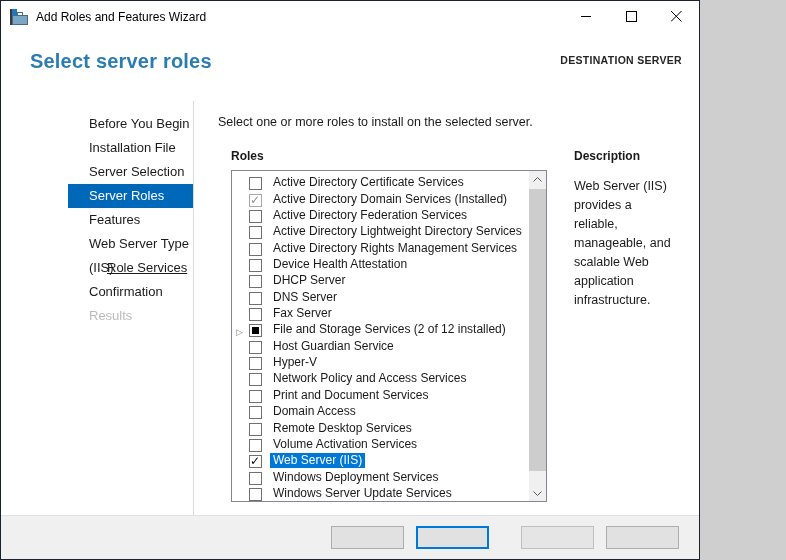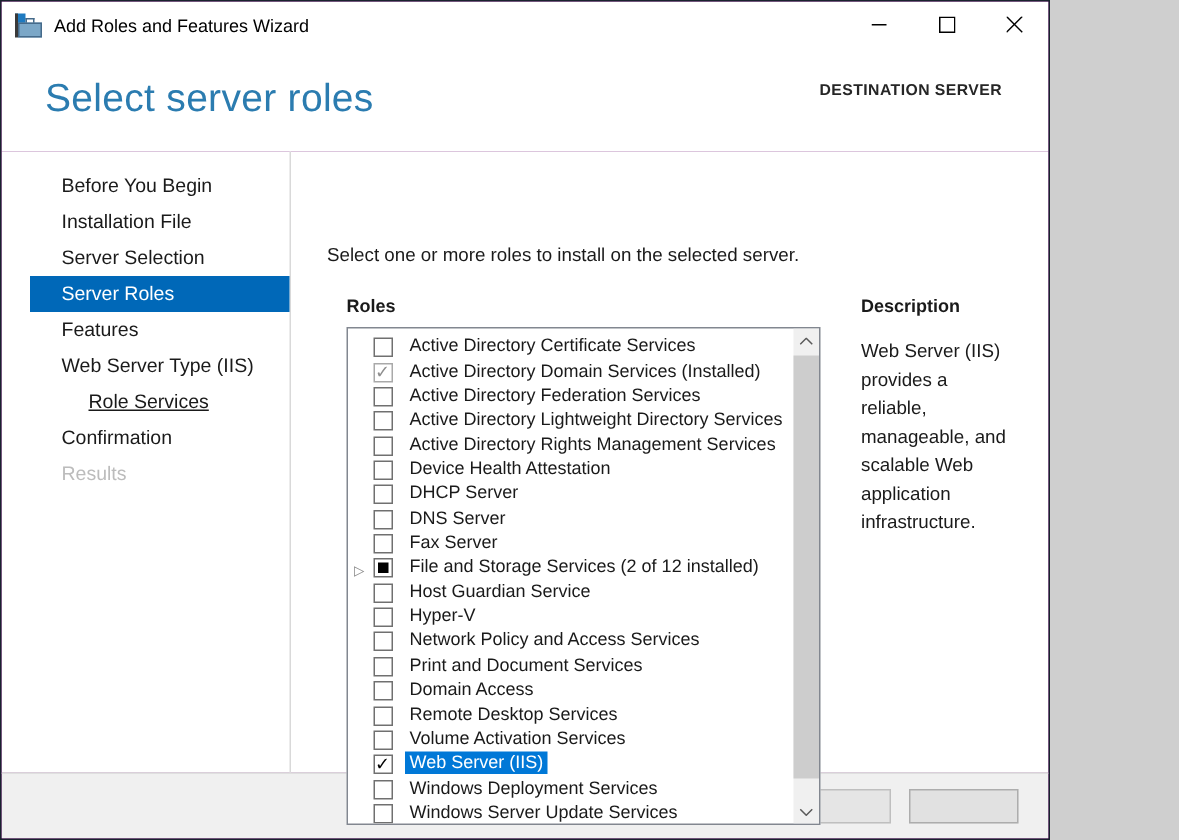--- a/index.html
+++ b/index.html
@@ -15,33 +15,33 @@
   
   .titlebar { height:31px; display:flex; align-items:center; background:#ffffff; flex:0 0 auto; }
   .titlebar .app-icon { width:18px; height:16px; margin:0 8px 0 9px; position:relative; }
   .titlebar .title-text { font-size:12px; color:#000; }
   .titlebar .spacer { flex:1; }
   .caption-btn { width:45px; height:31px; display:flex; align-items:center; justify-content:center; background:transparent; border:none; }
   .caption-btn svg { display:block; }
 
   
   .headerbar { height:69px; position:relative; background:#fff; flex:0 0 auto; }
-  .page-title { position:absolute; left:29px; top:18px; font-size:26px; font-weight:400; color:#2b7cb0; letter-spacing:0.2px; }
-  .dest-server { position:absolute; right:31px; top:22px; font-size:10.5px; font-weight:bold; color:#262626; letter-spacing:0.3px; }
+  .page-title { position:absolute; left:29px; top:18px; font-size:20px; font-weight:700; color:#2b7cb0; letter-spacing:0.2px; }
+  .dest-server { position:absolute; right:17px; top:22px; font-size:10.5px; font-weight:bold; color:#262626; letter-spacing:0.3px; }
 
   
   .main { flex:1 1 auto; display:flex; background:#fff; min-height:0; }
-  .sidebar { width:193px; border-right:1px solid #d9d9d9; padding-top:11px; flex:0 0 auto; }
+  .sidebar { width:193px; border-right:1px solid #d9d9d9; padding-top:11px; flex:0 0 auto;padding-left:48px; }
   .nav-item { height:24px; line-height:24px; font-size:13px; color:#1a1a1a; padding-left:40px; margin-bottom:0; cursor:default; }
   .nav-item.selected { background:#0068b8; color:#ffffff; margin-left:19px; padding-left:21px; }
   .nav-item.disabled { color:#bcbcbc; }
   .nav-item.indent { padding-left:58px;text-decoration:underline; }
 
   .content { flex:1 1 auto; padding:14px 24px 0 24px; position:relative; }
-  .instruction { font-size:12.5px; color:#1a1a1a;margin-top:48px; }
+  .instruction { font-size:12.5px; color:#1a1a1a; }
   .cols { display:flex; margin-top:20px; }
   .col-roles { width:316px; flex:0 0 auto; margin-left:13px; }
   .section-label { font-size:12px; font-weight:bold; color:#1a1a1a; margin-bottom:7px; }
 
   
   .listbox { height:332px; border:1px solid #828790; background:#fff; position:relative; padding:3px 20px 0 4px; overflow:hidden; }
   .role-row { height:16.35px; display:flex; align-items:flex-end; font-size:12px; color:#1a1a1a; white-space:nowrap; }
   .expander { width:13px; flex:0 0 auto; font-size:9px; color:#8a8a8a; text-align:left; visibility:hidden; line-height:1; }
   .role-row.has-expander .expander { visibility:visible; }
   .cb { width:13px; height:13px; flex:0 0 auto; border:1px solid #707070; background:#fff; position:relative; margin-right:8px; }

